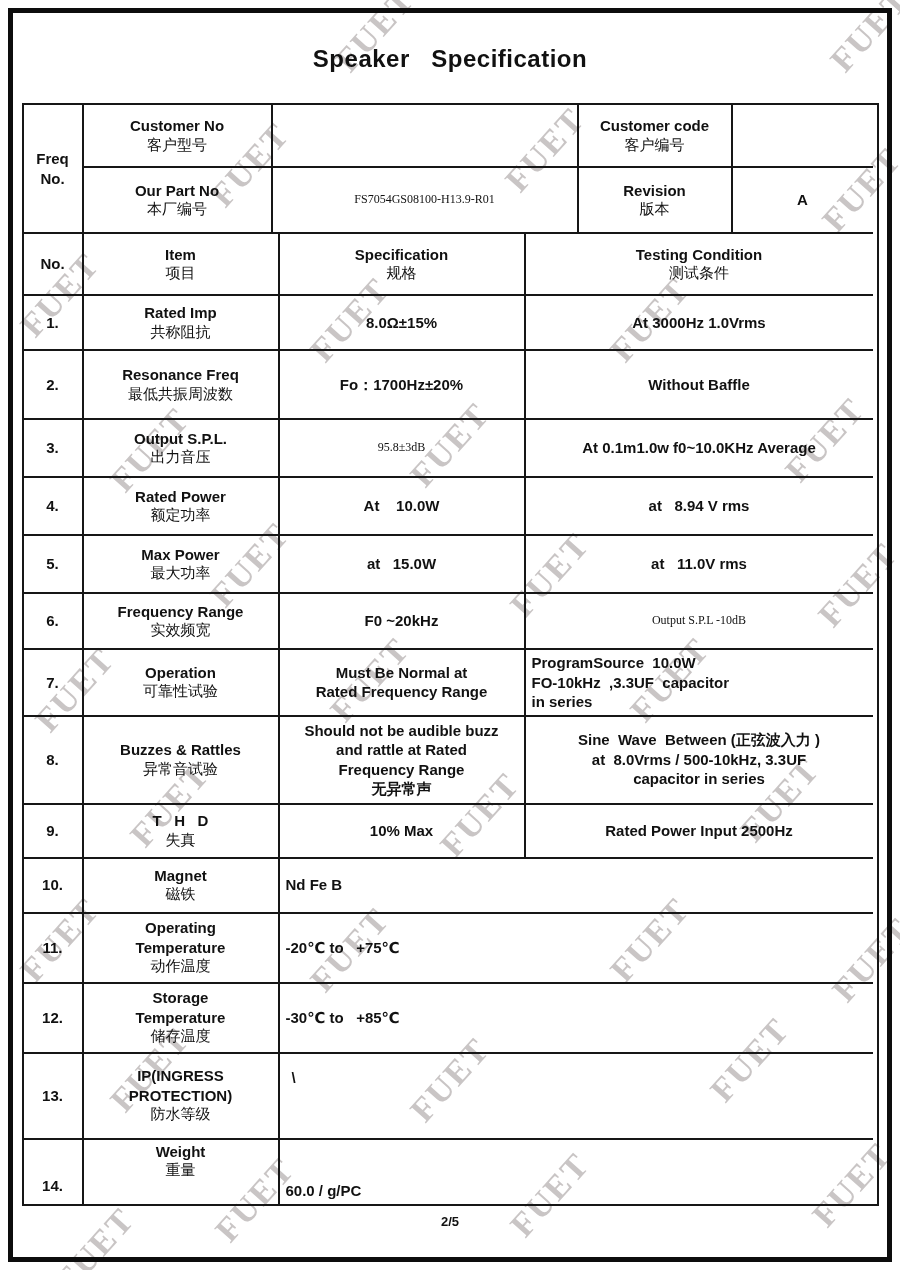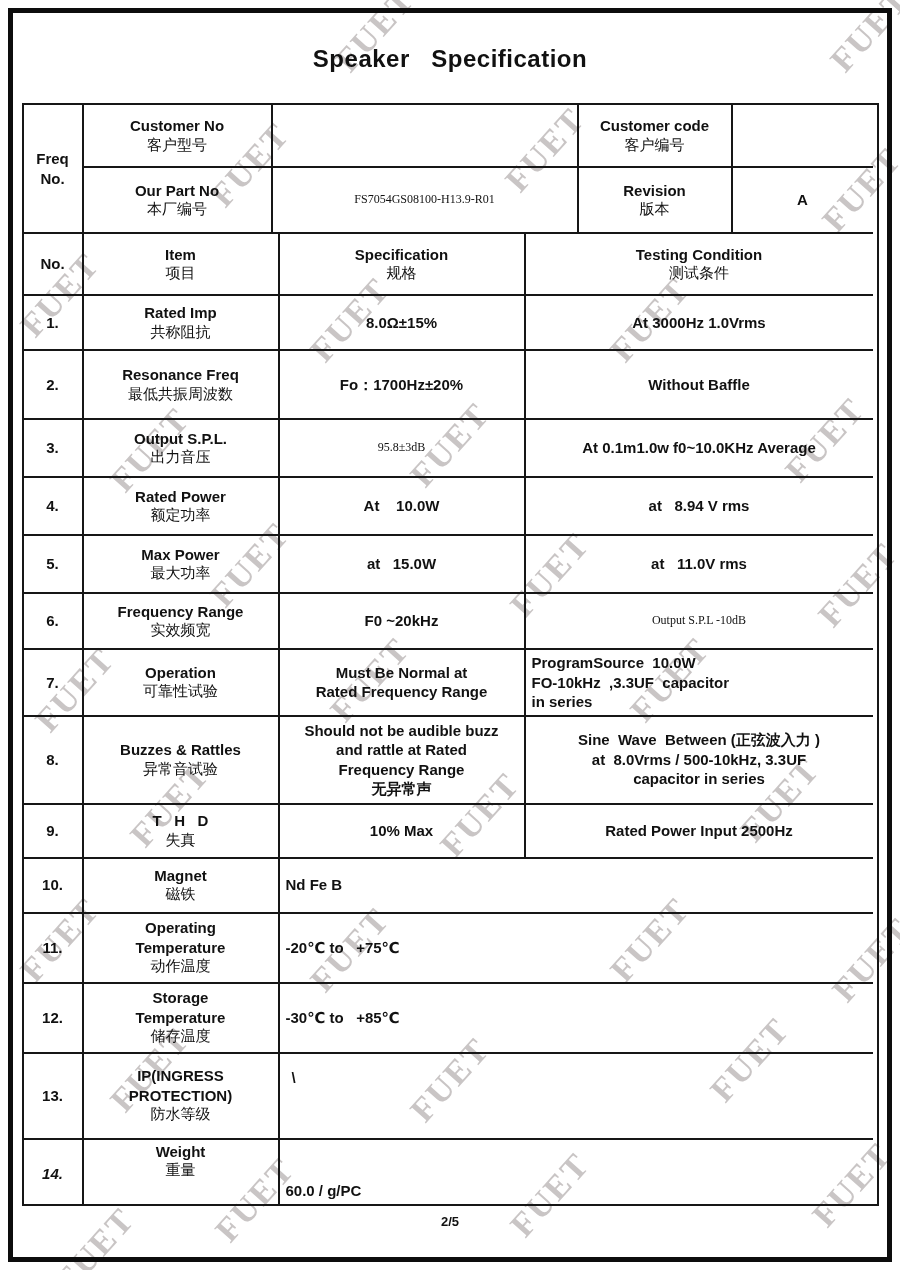--- a/index.html
+++ b/index.html
@@ -35,21 +35,21 @@
     text-align:center; padding:3px 5px; font-size:15px; font-weight:bold;
     line-height:1.3; box-sizing:border-box; background:transparent; white-space:pre-wrap;
   }
   .cell.lastcol { border-right:none; }
   .rows-wrap .row:last-child .cell { border-bottom:none; }
   .zh { font-family:"Liberation Serif","DejaVu Serif",serif; font-weight:normal; font-size:15px;text-align:center; }
   .serif { font-family:"Liberation Serif","DejaVu Serif",serif; font-weight:normal; font-size:12px; }
   .part-cell { grid-row:1 / 3; }
   .left { align-items:flex-start; text-align:left; padding-left:6px; }
   .vtop { justify-content:flex-start; padding-top:14px; padding-left:12px; }
-  .vbottom-no { justify-content:flex-end; padding-bottom:20px;font-style:italic; }
+  .vbottom-no { justify-content:flex-end; padding-bottom:8px; }
   .vtop-item { justify-content:flex-start; padding-top:2px; }
   .vbottom-val { justify-content:flex-end; padding-bottom:3px; }
   .footer { text-align:center; font-size:13px; font-weight:bold; margin-top:8px; }
   .line { display:block; }
 </style>
 </head>
 <body>
 
 <div class="page">
   <div class="wm-layer" id="wm-layer">

